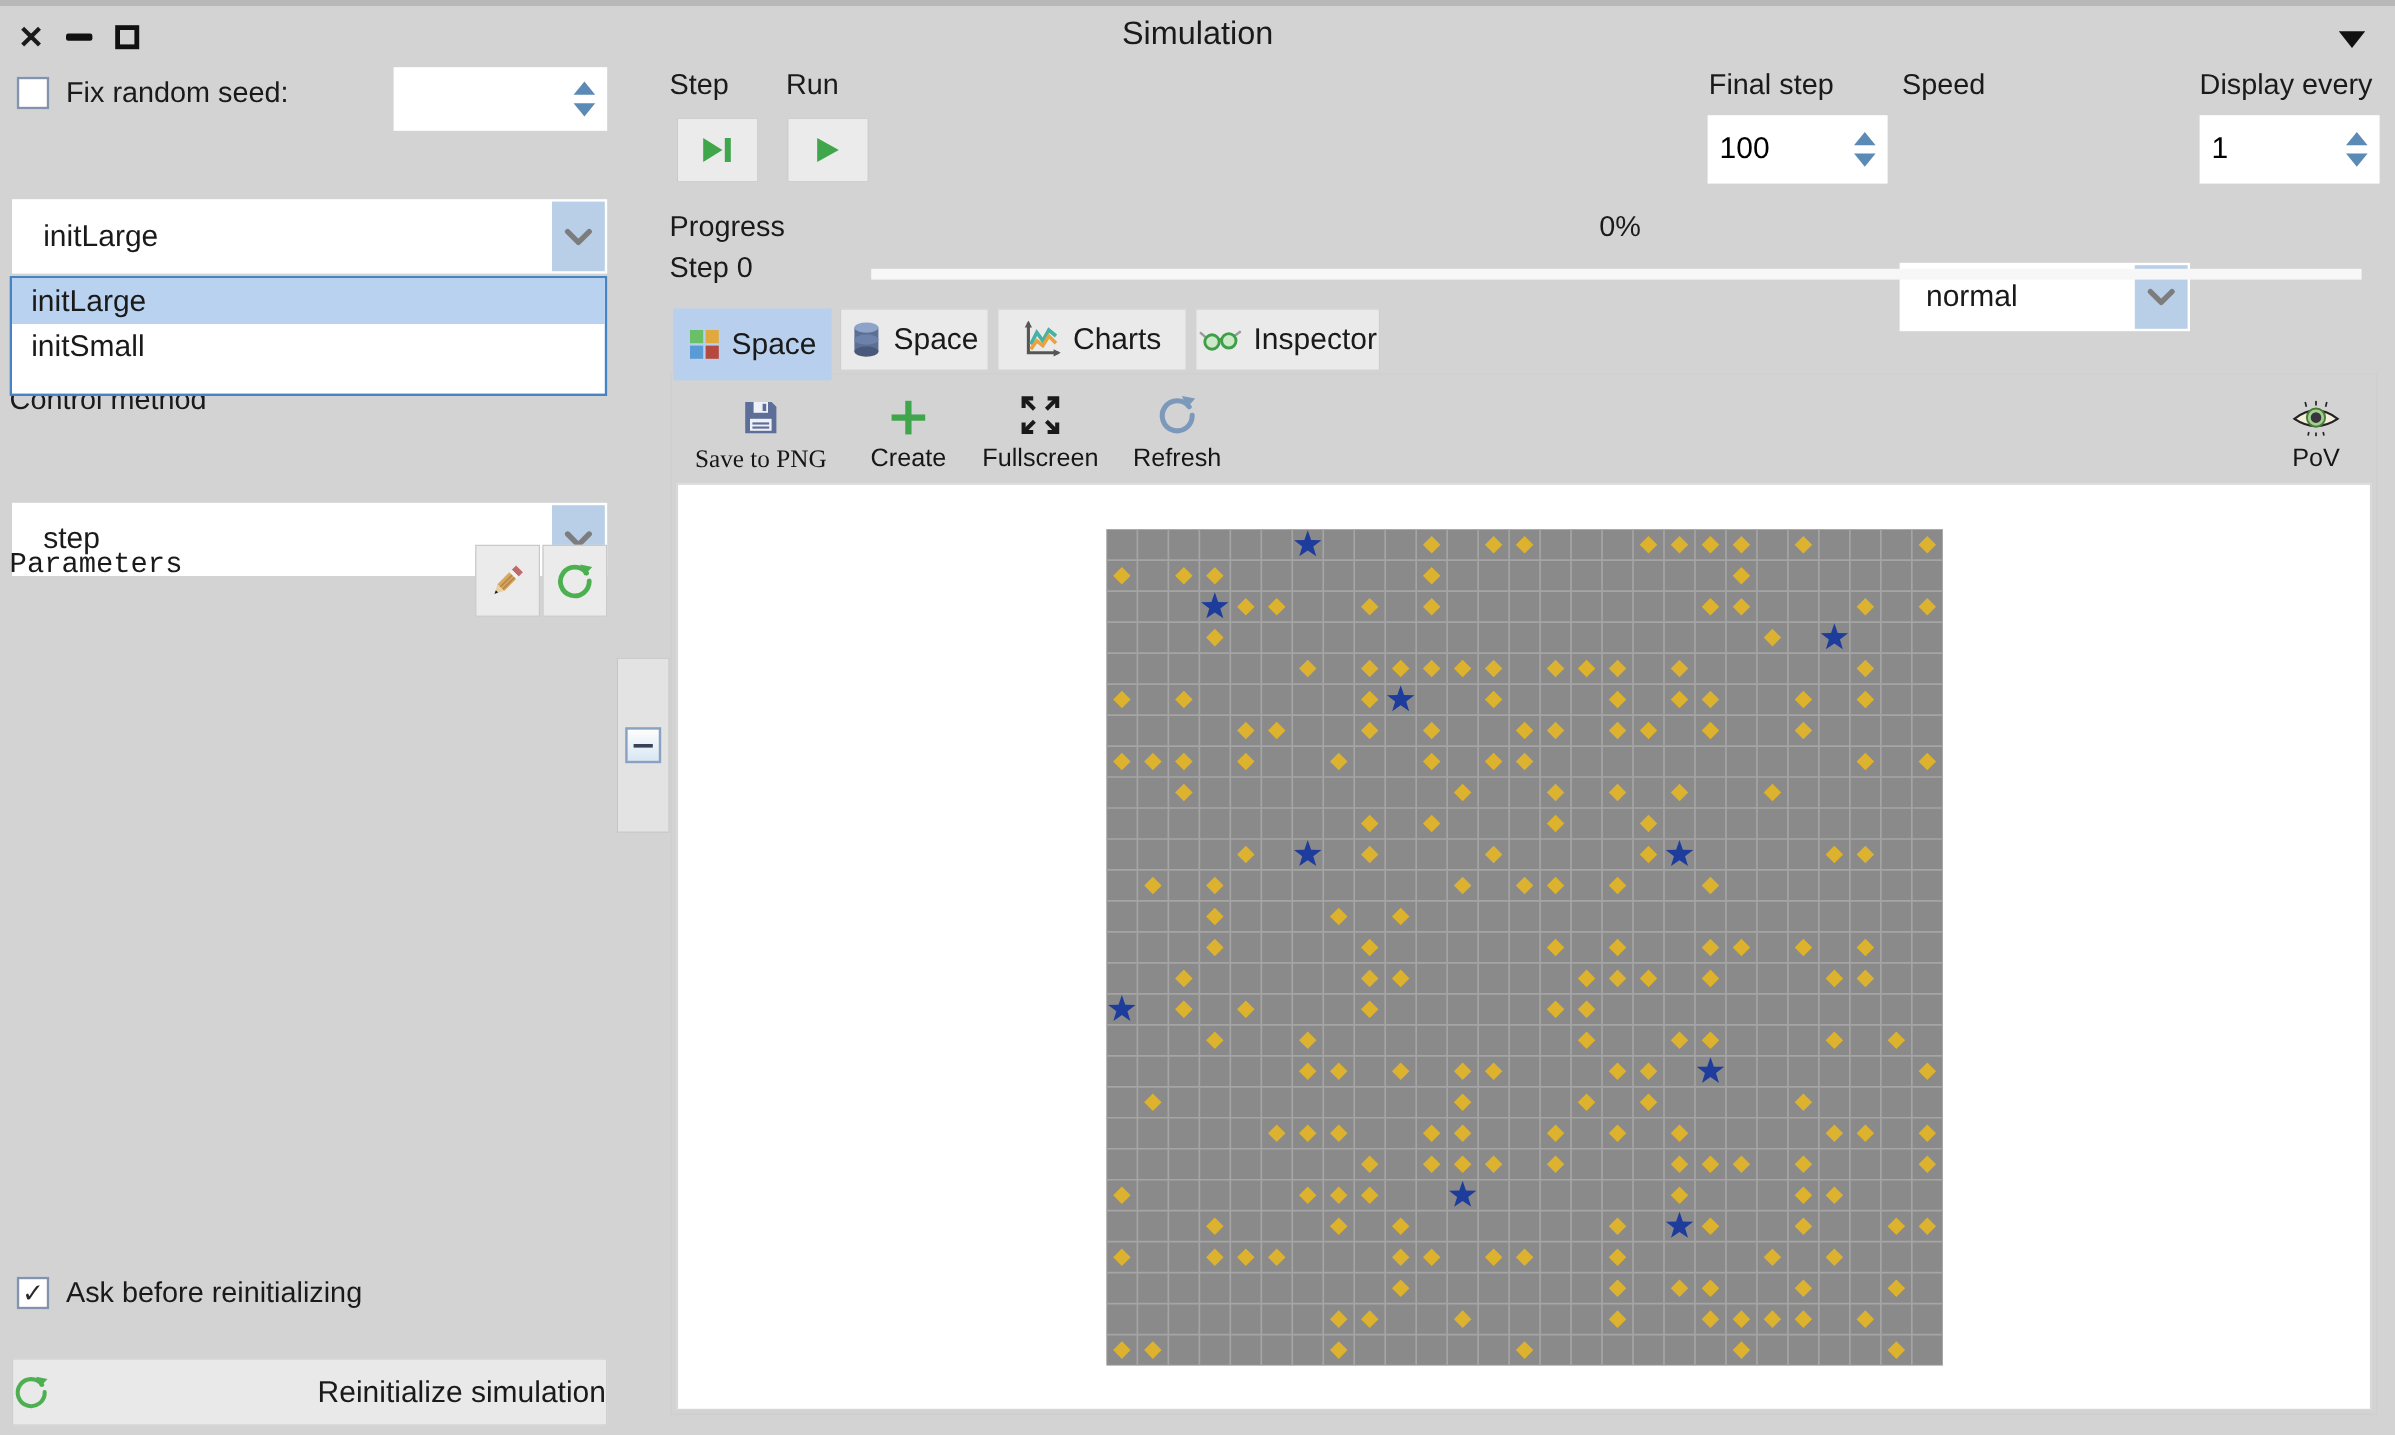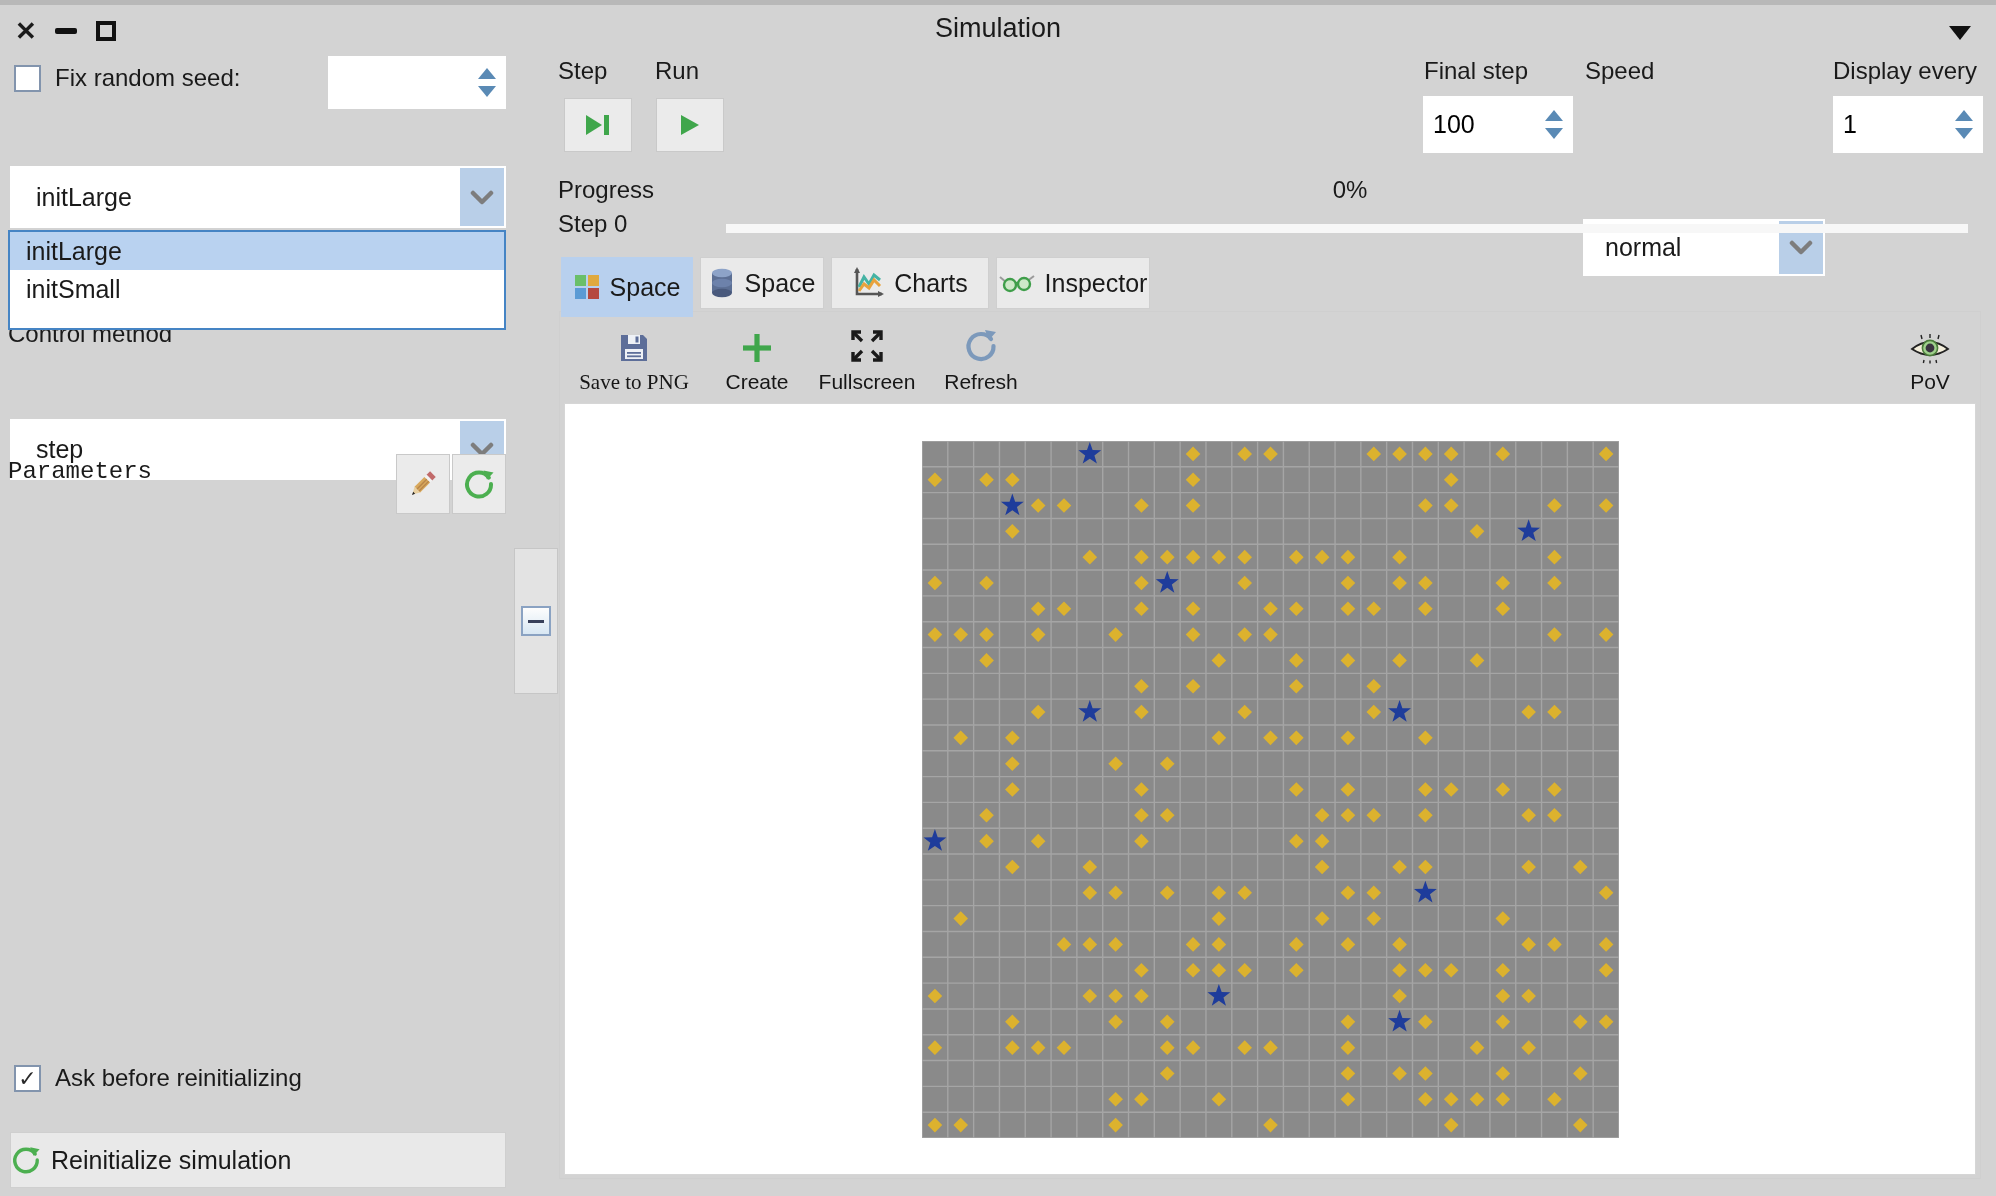--- a/index.html
+++ b/index.html
@@ -14,21 +14,21 @@
   .abs{position:absolute;}
   .label{font-size:24px;color:#1a1a1a;white-space:nowrap;}
   .titlebar{position:absolute;left:0;top:0;width:1996px;height:55px;background:var(--bg);border-top:5px solid #b8b8b8;}
   .win-title{position:absolute;left:0;top:8px;width:100%;text-align:center;font-size:27px;}
   .winbtn{position:absolute;top:10px;width:32px;height:32px;display:flex;align-items:center;justify-content:center;cursor:pointer;}
   .x-glyph{font-size:26px;font-weight:bold;line-height:1;}
   .min-bar{width:22px;height:6px;background:#111;border-radius:2px;}
   .max-box{width:20px;height:20px;border:4px solid #111;}
   .tb-chevron{width:0;height:0;border-left:11px solid transparent;border-right:11px solid transparent;border-top:14px solid #111;}
   .checkbox{width:27px;height:27px;background:#fff;border:2px solid #8294ad;display:flex;align-items:center;justify-content:center;font-size:22px;color:#2a2a2a;cursor:pointer;}
-  .row{display:flex;align-items:flex-end;gap:14px;}
+  .row{display:flex;align-items:flex-start;gap:14px;}
   .spinner{background:var(--field);display:flex;align-items:center;justify-content:space-between;padding:0 10px;}
   .spinner input{border:none;outline:none;font-family:"Liberation Sans",sans-serif;font-size:25px;width:70%;background:transparent;}
   .spin-arrows{display:flex;flex-direction:column;gap:7px;align-items:center;}
   .tri-up{width:0;height:0;border-left:9px solid transparent;border-right:9px solid transparent;border-bottom:11px solid var(--steel);}
   .tri-down{width:0;height:0;border-left:9px solid transparent;border-right:9px solid transparent;border-top:11px solid var(--steel);}
   .combo{background:var(--field);position:relative;display:flex;align-items:center;cursor:pointer;}
   .combo .value{font-size:25px;padding-left:26px;}
   .combo-btn{position:absolute;right:2px;top:2px;bottom:2px;width:44px;background:var(--combo-btn);display:flex;align-items:center;justify-content:center;}
   .popup{background:#fff;border:2px solid var(--popup-border);z-index:20;}
   .popup-item{height:38px;display:flex;align-items:center;padding-left:16px;font-size:25px;cursor:pointer;}
@@ -40,21 +40,21 @@
   .tab{position:absolute;top:257px;height:52px;display:flex;align-items:center;justify-content:center;gap:10px;background:#eaeaea;border:1px solid #cfcfcf;cursor:pointer;}
   .tab .tab-label{font-size:25px;}
   .tab.active{background:var(--tab-active);border:none;height:60px;z-index:2;}
   .content-panel{position:absolute;left:559px;top:311px;width:1422px;height:868px;border:1px solid #cfcfcf;background:var(--bg);}
   .canvas{position:absolute;left:4px;right:4px;top:91px;bottom:3px;background:#fff;border:1px solid #d6d6d6;display:flex;align-items:center;justify-content:center;}
   .splitter{position:absolute;left:514px;top:548px;width:44px;height:146px;background:#e3e3e3;border:1px solid #c6c6c6;display:flex;align-items:center;justify-content:center;}
   .collapse-btn{width:30px;height:30px;border:2px solid #8aa2c2;background:linear-gradient(#fdfdfd,#d8e7f3);display:flex;align-items:center;justify-content:center;cursor:pointer;}
   .collapse-btn .dash{width:16px;height:3px;background:#38405a;}
   .progress-track{position:absolute;left:726px;top:224px;width:1242px;height:9px;background:#f7f7f7;}
   .progress-fill{height:100%;background:var(--steel);width:0;}
-  .reinit{position:absolute;left:10px;top:1132px;width:496px;height:56px;background:#e9e9e9;border:1px solid #cfcfcf;display:flex;align-items:center;justify-content:flex-start;gap:10px;cursor:pointer;font-size:25px;}
+  .reinit{position:absolute;left:10px;top:1132px;width:496px;height:56px;background:#e9e9e9;border:1px solid #cfcfcf;display:flex;align-items:center;justify-content:space-between;gap:10px;cursor:pointer;font-size:25px;}
 </style>
 </head>
 <body>
 
 <div id="app">
 
   <div class="titlebar">
     <div class="winbtn" style="left:10px;">
         <span class="x-glyph">✕</span>
       </div>

